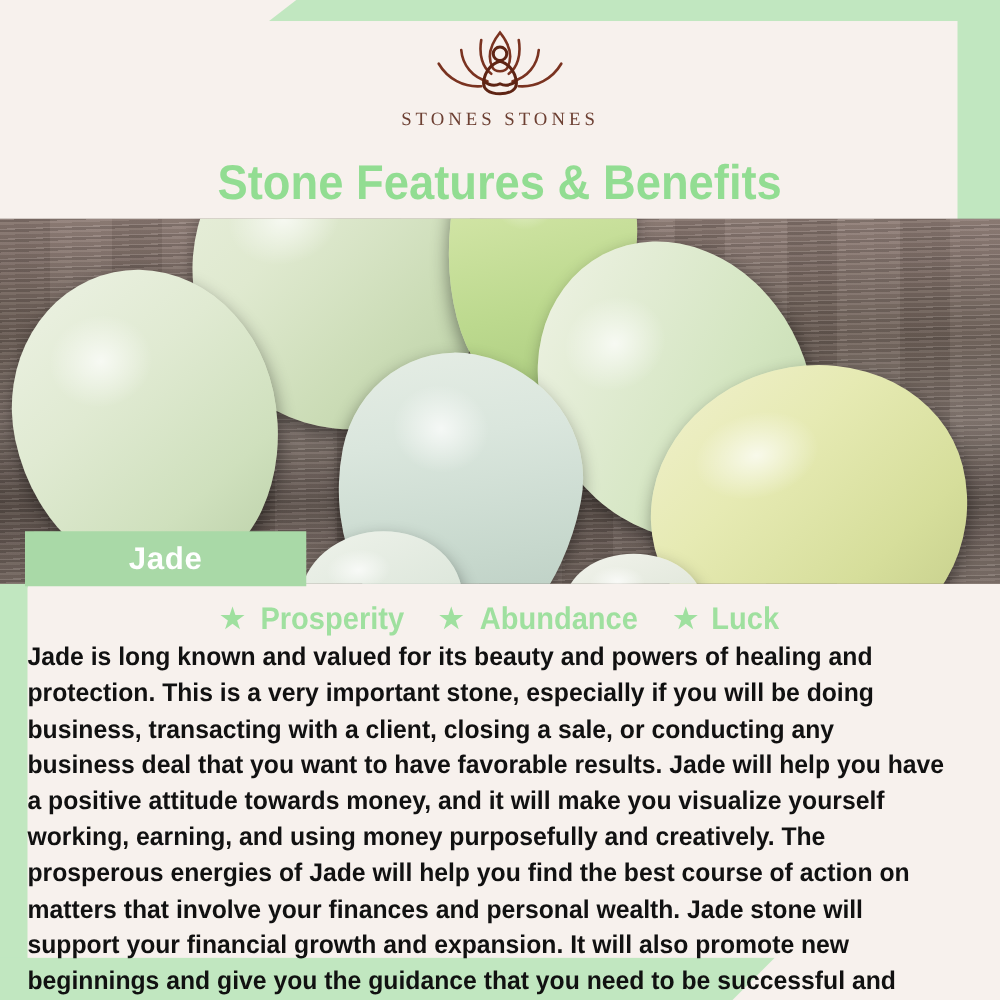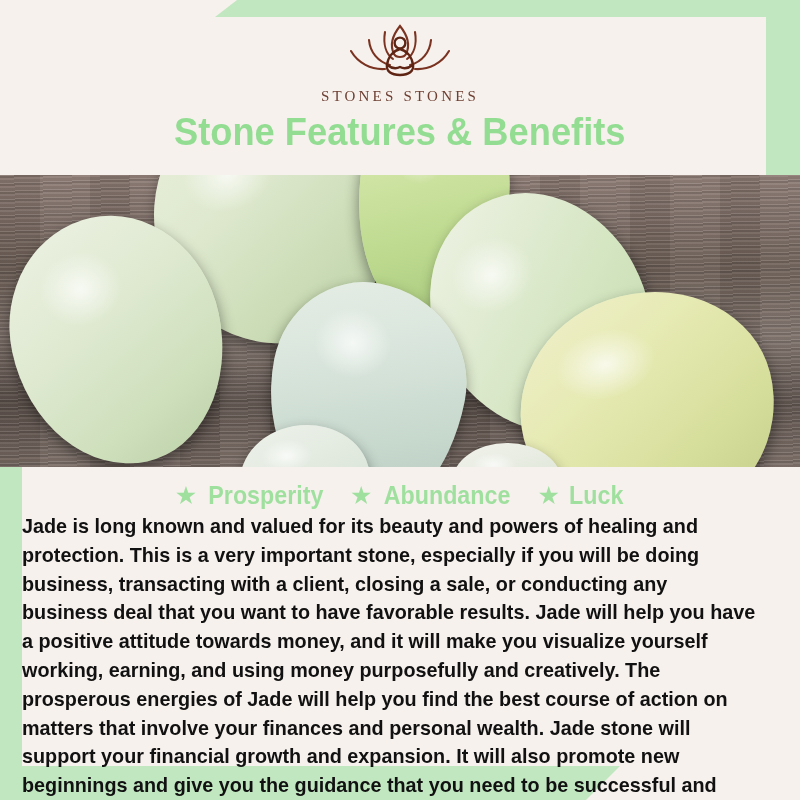--- a/index.html
+++ b/index.html
@@ -98,21 +98,21 @@
     font-family: "Liberation Serif", serif;
     font-size: 15px;
     letter-spacing: 3.2px;
     color: #6d4033;
     font-weight: 400;
   }
 
   
   .title-bar {
     position: absolute;
-    top: 108px;
+    top: 123px;
     left: 0;
     width: 800px;
     height: 48px;
     display: flex;
     align-items: center;
     justify-content: center;
   }
   .title-text {
     font-family: "Liberation Sans Narrow", "Liberation Sans", sans-serif;
     font-size: 39px;
@@ -316,20 +316,23 @@
     <div class="stone s1"></div>
     <div class="stone s2"></div>
     <div class="stone s4"></div>
     <div class="stone s3"></div>
     <div class="stone s6"></div>
     <div class="stone s5"></div>
     <div class="stone s7"></div>
     <div class="stone s8"></div>
   </div>
 
+  <div class="jade-band">
+    <span class="jade-text">Jade</span>
+  </div>
 
   <div class="benefits">
     <div class="benefit">
       <span class="star">★</span>
       <span class="benefit-label">Prosperity</span>
     </div>
     <div class="benefit">
       <span class="star">★</span>
       <span class="benefit-label">Abundance</span>
     </div>

